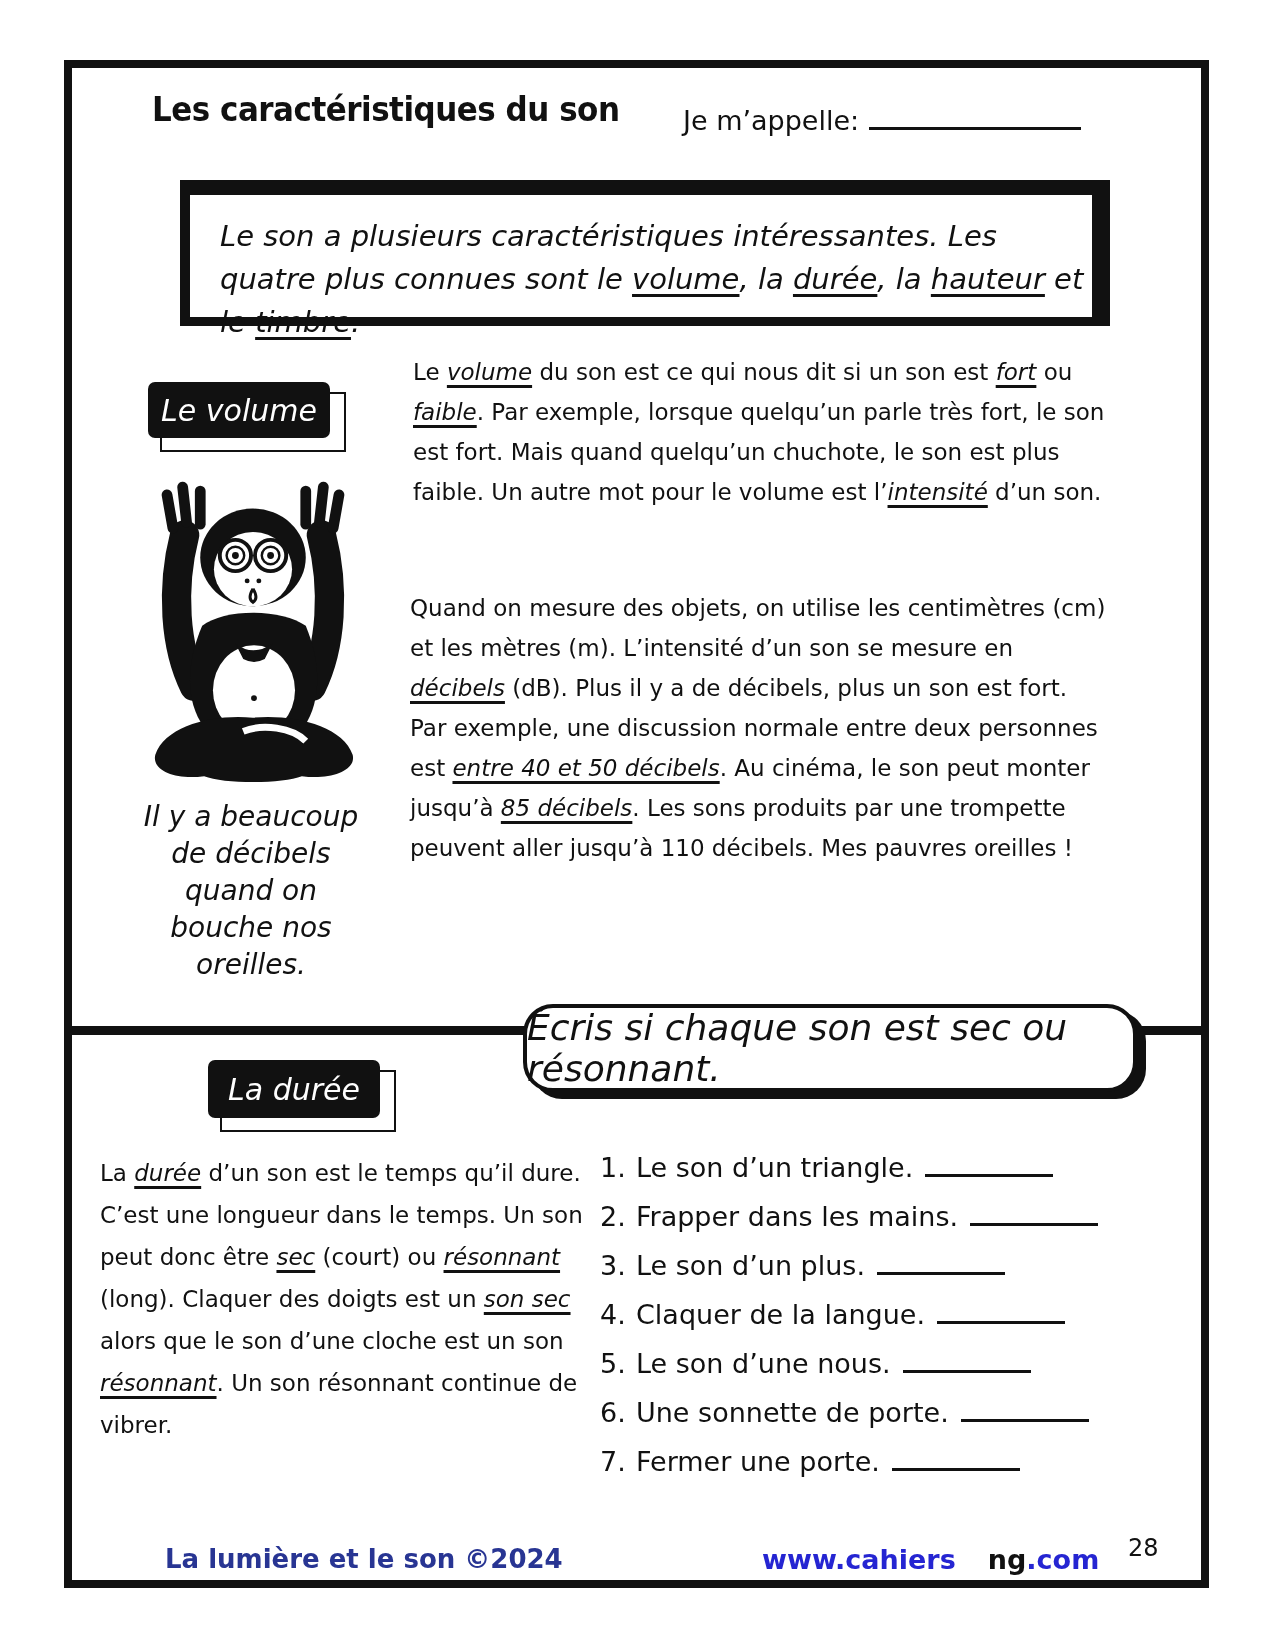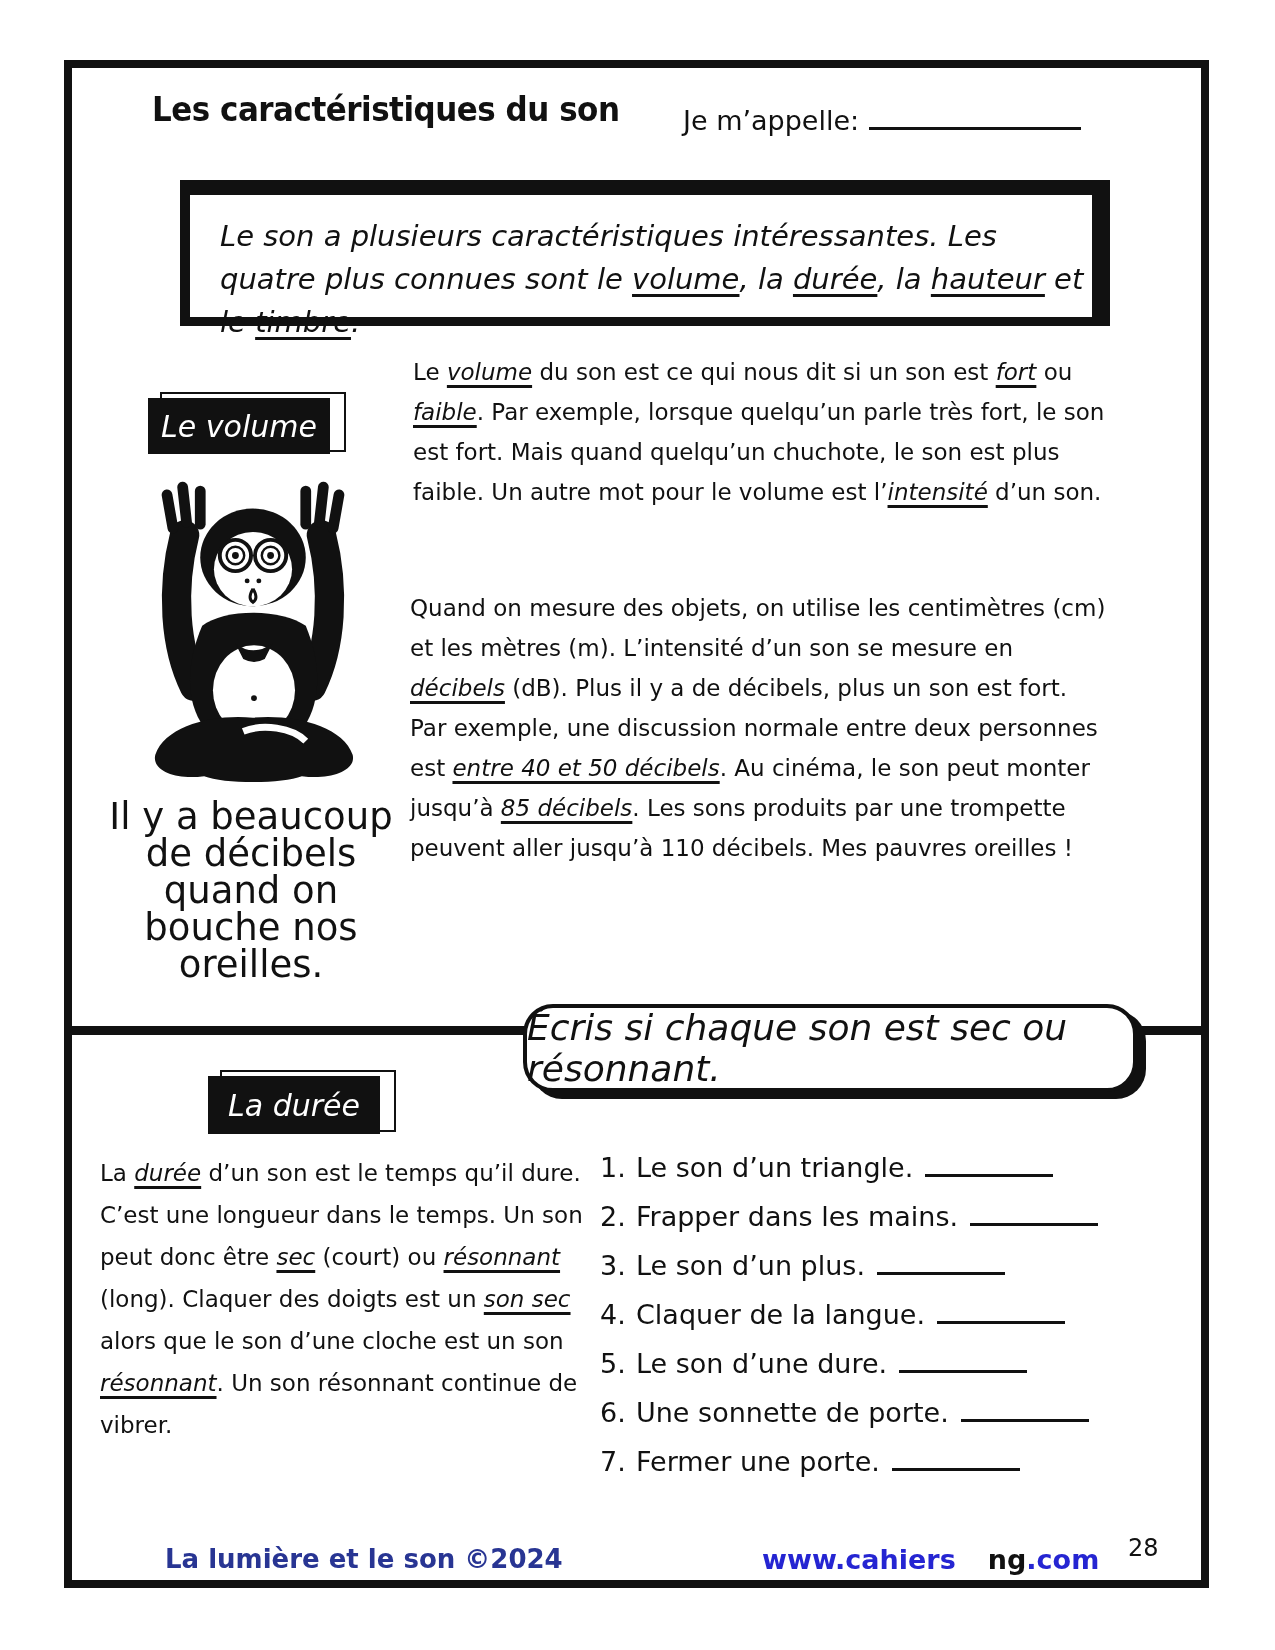--- a/index.html
+++ b/index.html
@@ -45,35 +45,35 @@
     font-size:29px;font-style:italic;line-height:43px;margin-left:40px;
   }
 
   
   .tag{z-index:2;}
   .tag-outline{
     position:absolute;left:12px;top:10px;width:100%;height:100%;
     border:2px solid #111;background:#fff;
   }
   .tag-fill{
-    position:absolute;left:0;top:16px;width:100%;height:100%;
+    position:absolute;left:0;top:0;width:100%;height:100%;
     background:#111;color:#fff;
     display:flex;align-items:center;justify-content:center;
-    font-style:italic;font-size:30px;
+    font-style:italic;font-size:30px;border-radius:7px;
   }
 
   
   .para{font-size:23px;line-height:40px;}
   .u{text-decoration:underline;text-decoration-thickness:2.5px;text-underline-offset:5px;}
   .i{font-style:italic;}
 
   .caption{
     left:103px;top:798px;width:296px;
-    text-align:center;
-    font-size:37px;line-height:37px;white-space:pre-line;
+    text-align:center;font-style:italic;
+    font-size:28px;line-height:37px;white-space:pre-line;
   }
 
   
   .bubble{
     left:523px;top:1004px;width:606px;height:80px;
     background:#fff;border:4px solid #111;border-radius:30px;
     box-shadow:9px 7px 0 #111;
     display:flex;align-items:center;justify-content:center;
     font-size:36px;font-style:italic;
     z-index:3;
@@ -166,21 +166,21 @@
     <div class="tag-fill">La durée</div>
   </div>
 
   <div class="abs para" style="left:100px;top:1152px;width:500px;line-height:42px;"><span>La </span><span class="u i">durée</span><span> d’un son est le temps qu’il dure. C’est une longueur dans le temps. Un son peut donc être </span><span class="u i">sec</span><span> (court) ou </span><span class="u i">résonnant</span><span> (long). Claquer des doigts est un </span><span class="u i">son sec</span><span> alors que le son d’une cloche est un son </span><span class="u i">résonnant</span><span>. Un son résonnant continue de vibrer.</span></div>
 
   <div class="abs ex-list">
       <div class="ex-item"><span class="ex-num">1.</span><span>Le son d’un triangle.</span><span class="ex-blank"></span></div>
       <div class="ex-item"><span class="ex-num">2.</span><span>Frapper dans les mains.</span><span class="ex-blank"></span></div>
       <div class="ex-item"><span class="ex-num">3.</span><span>Le son d’un plus.</span><span class="ex-blank"></span></div>
       <div class="ex-item"><span class="ex-num">4.</span><span>Claquer de la langue.</span><span class="ex-blank"></span></div>
-      <div class="ex-item"><span class="ex-num">5.</span><span>Le son d’une dure.</span><span class="ex-blank"></span></div>
+      <div class="ex-item"><span class="ex-num">5.</span><span>Le son d’une nous.</span><span class="ex-blank"></span></div>
       <div class="ex-item"><span class="ex-num">6.</span><span>Une sonnette de porte.</span><span class="ex-blank"></span></div>
       <div class="ex-item"><span class="ex-num">7.</span><span>Fermer une porte.</span><span class="ex-blank"></span></div>
     </div>
 
   <div class="abs footer-left">La lumière et le son ©2024</div>
   <div class="abs footer-url">
     <span>www.cahiers</span><span class="mid">ng</span><span>.com</span>
   </div>
   <div class="abs page-number">28</div>
 

